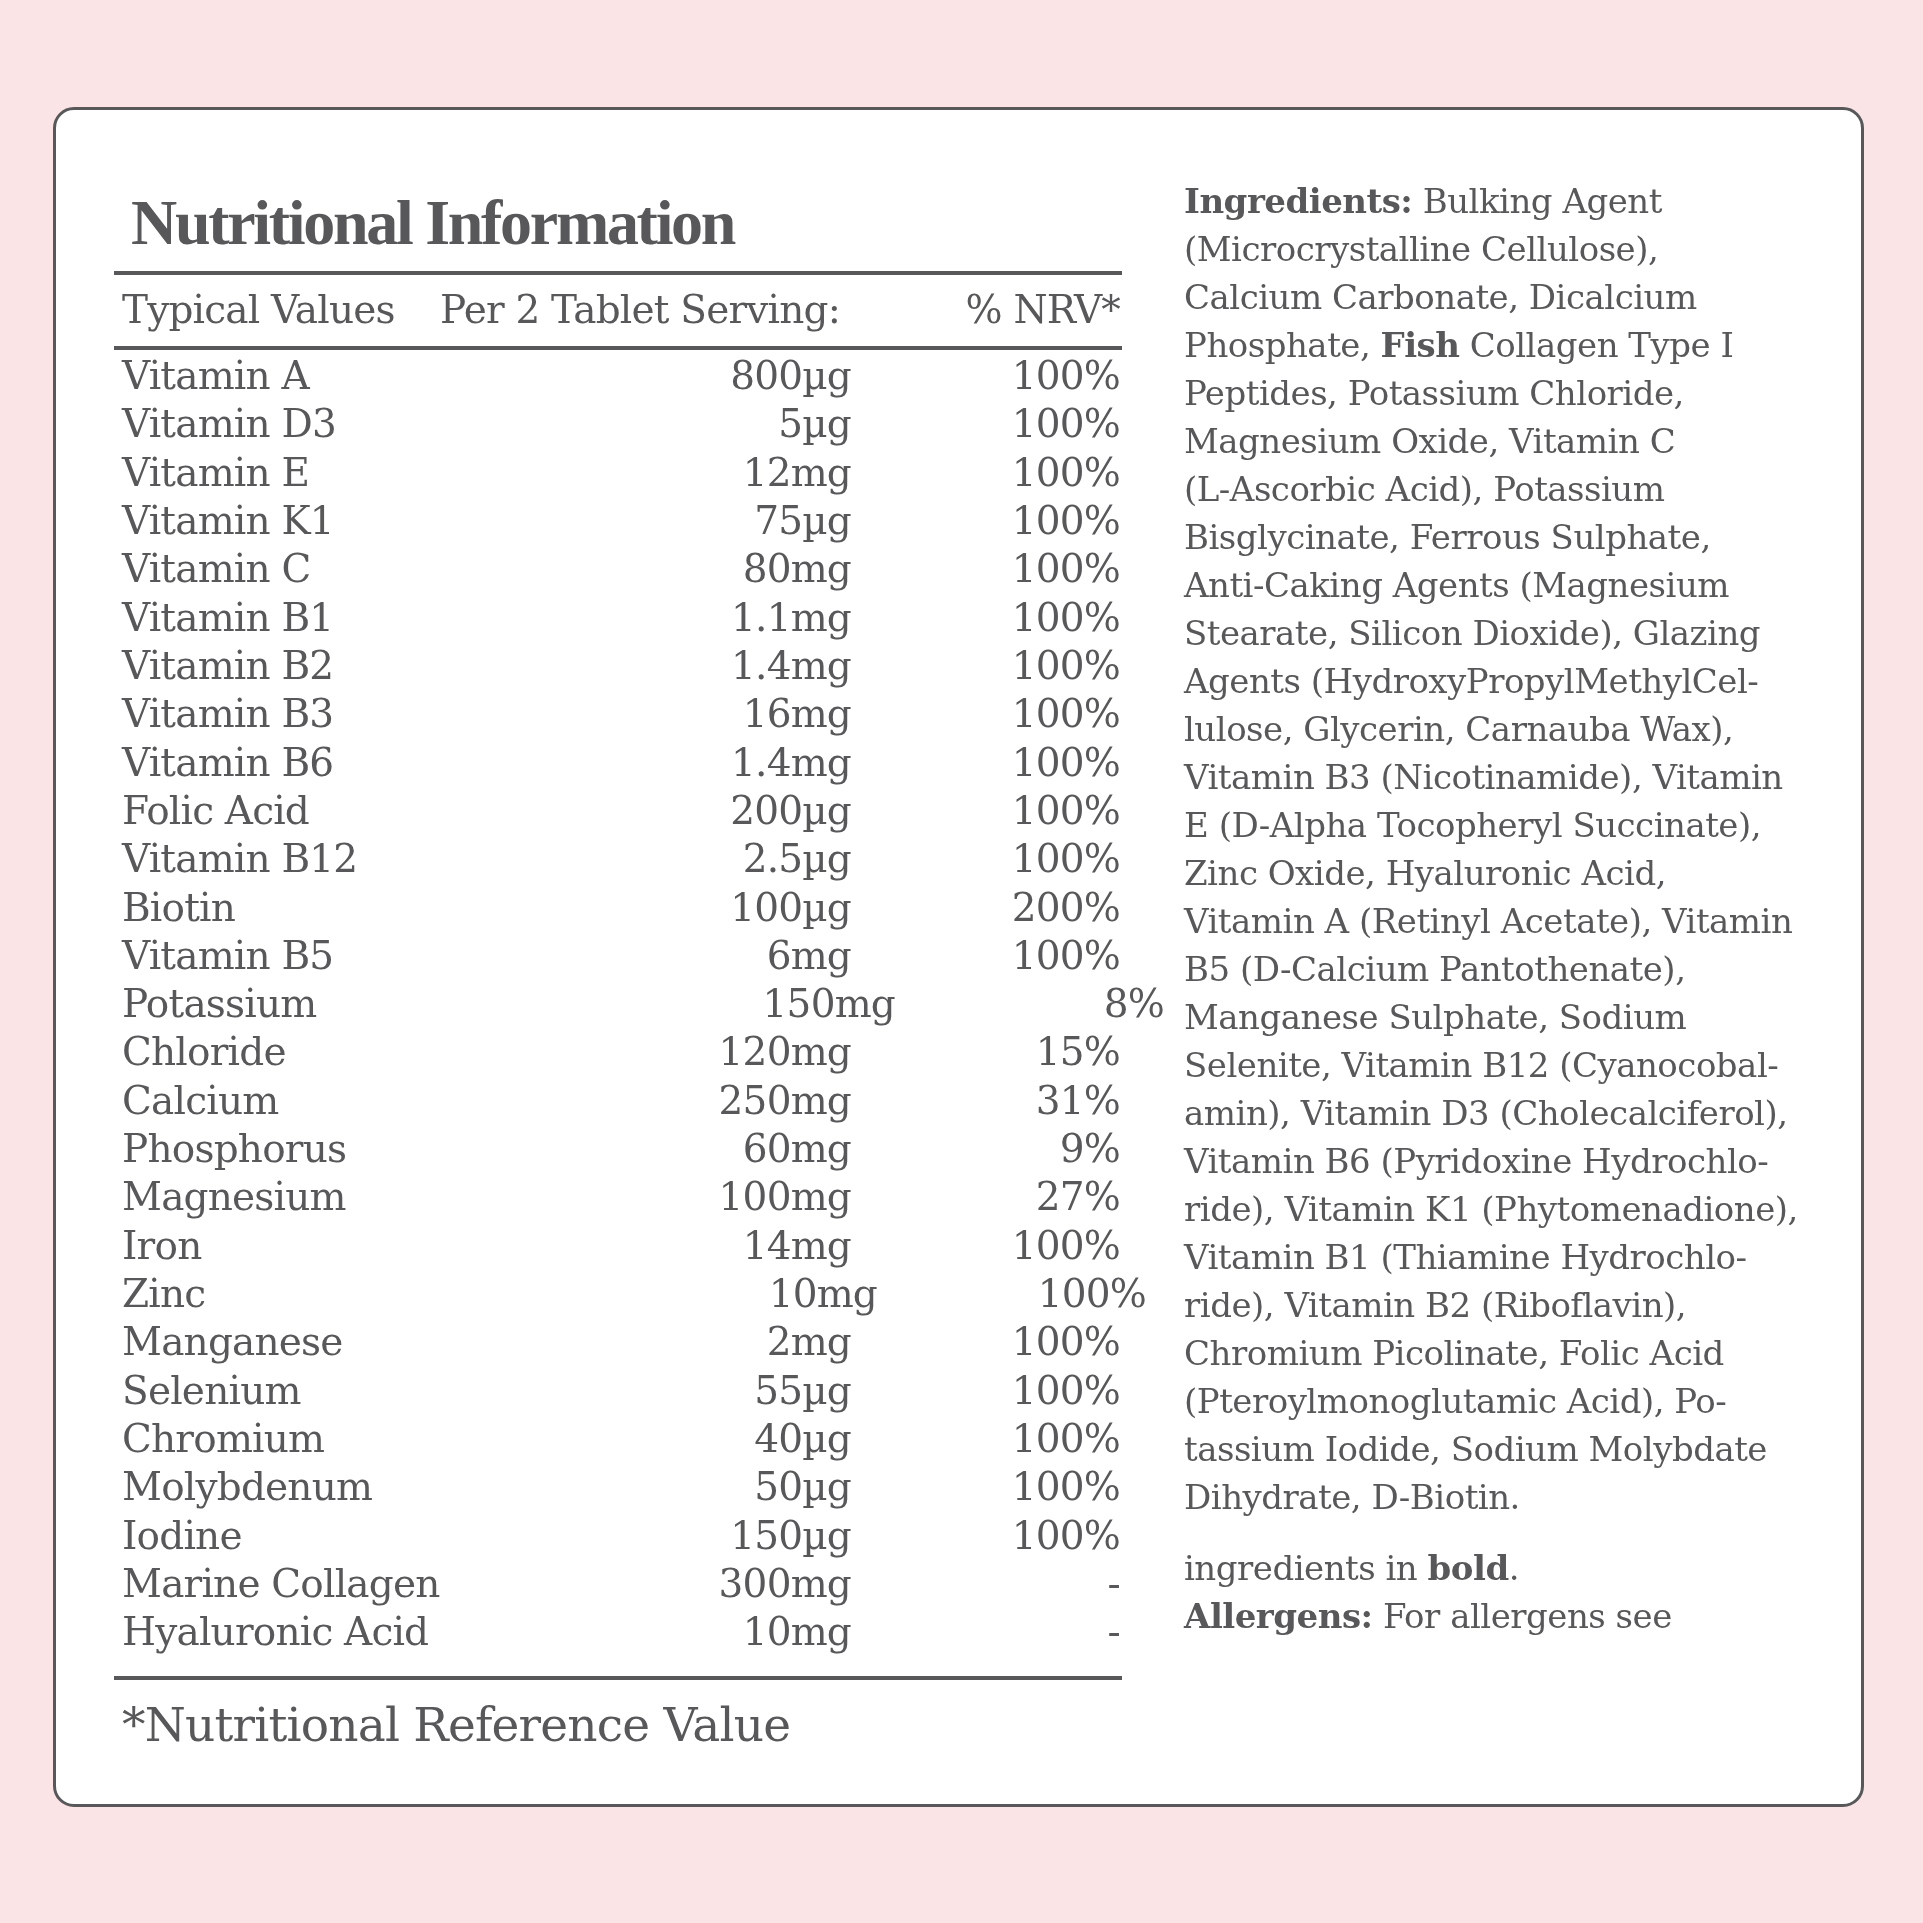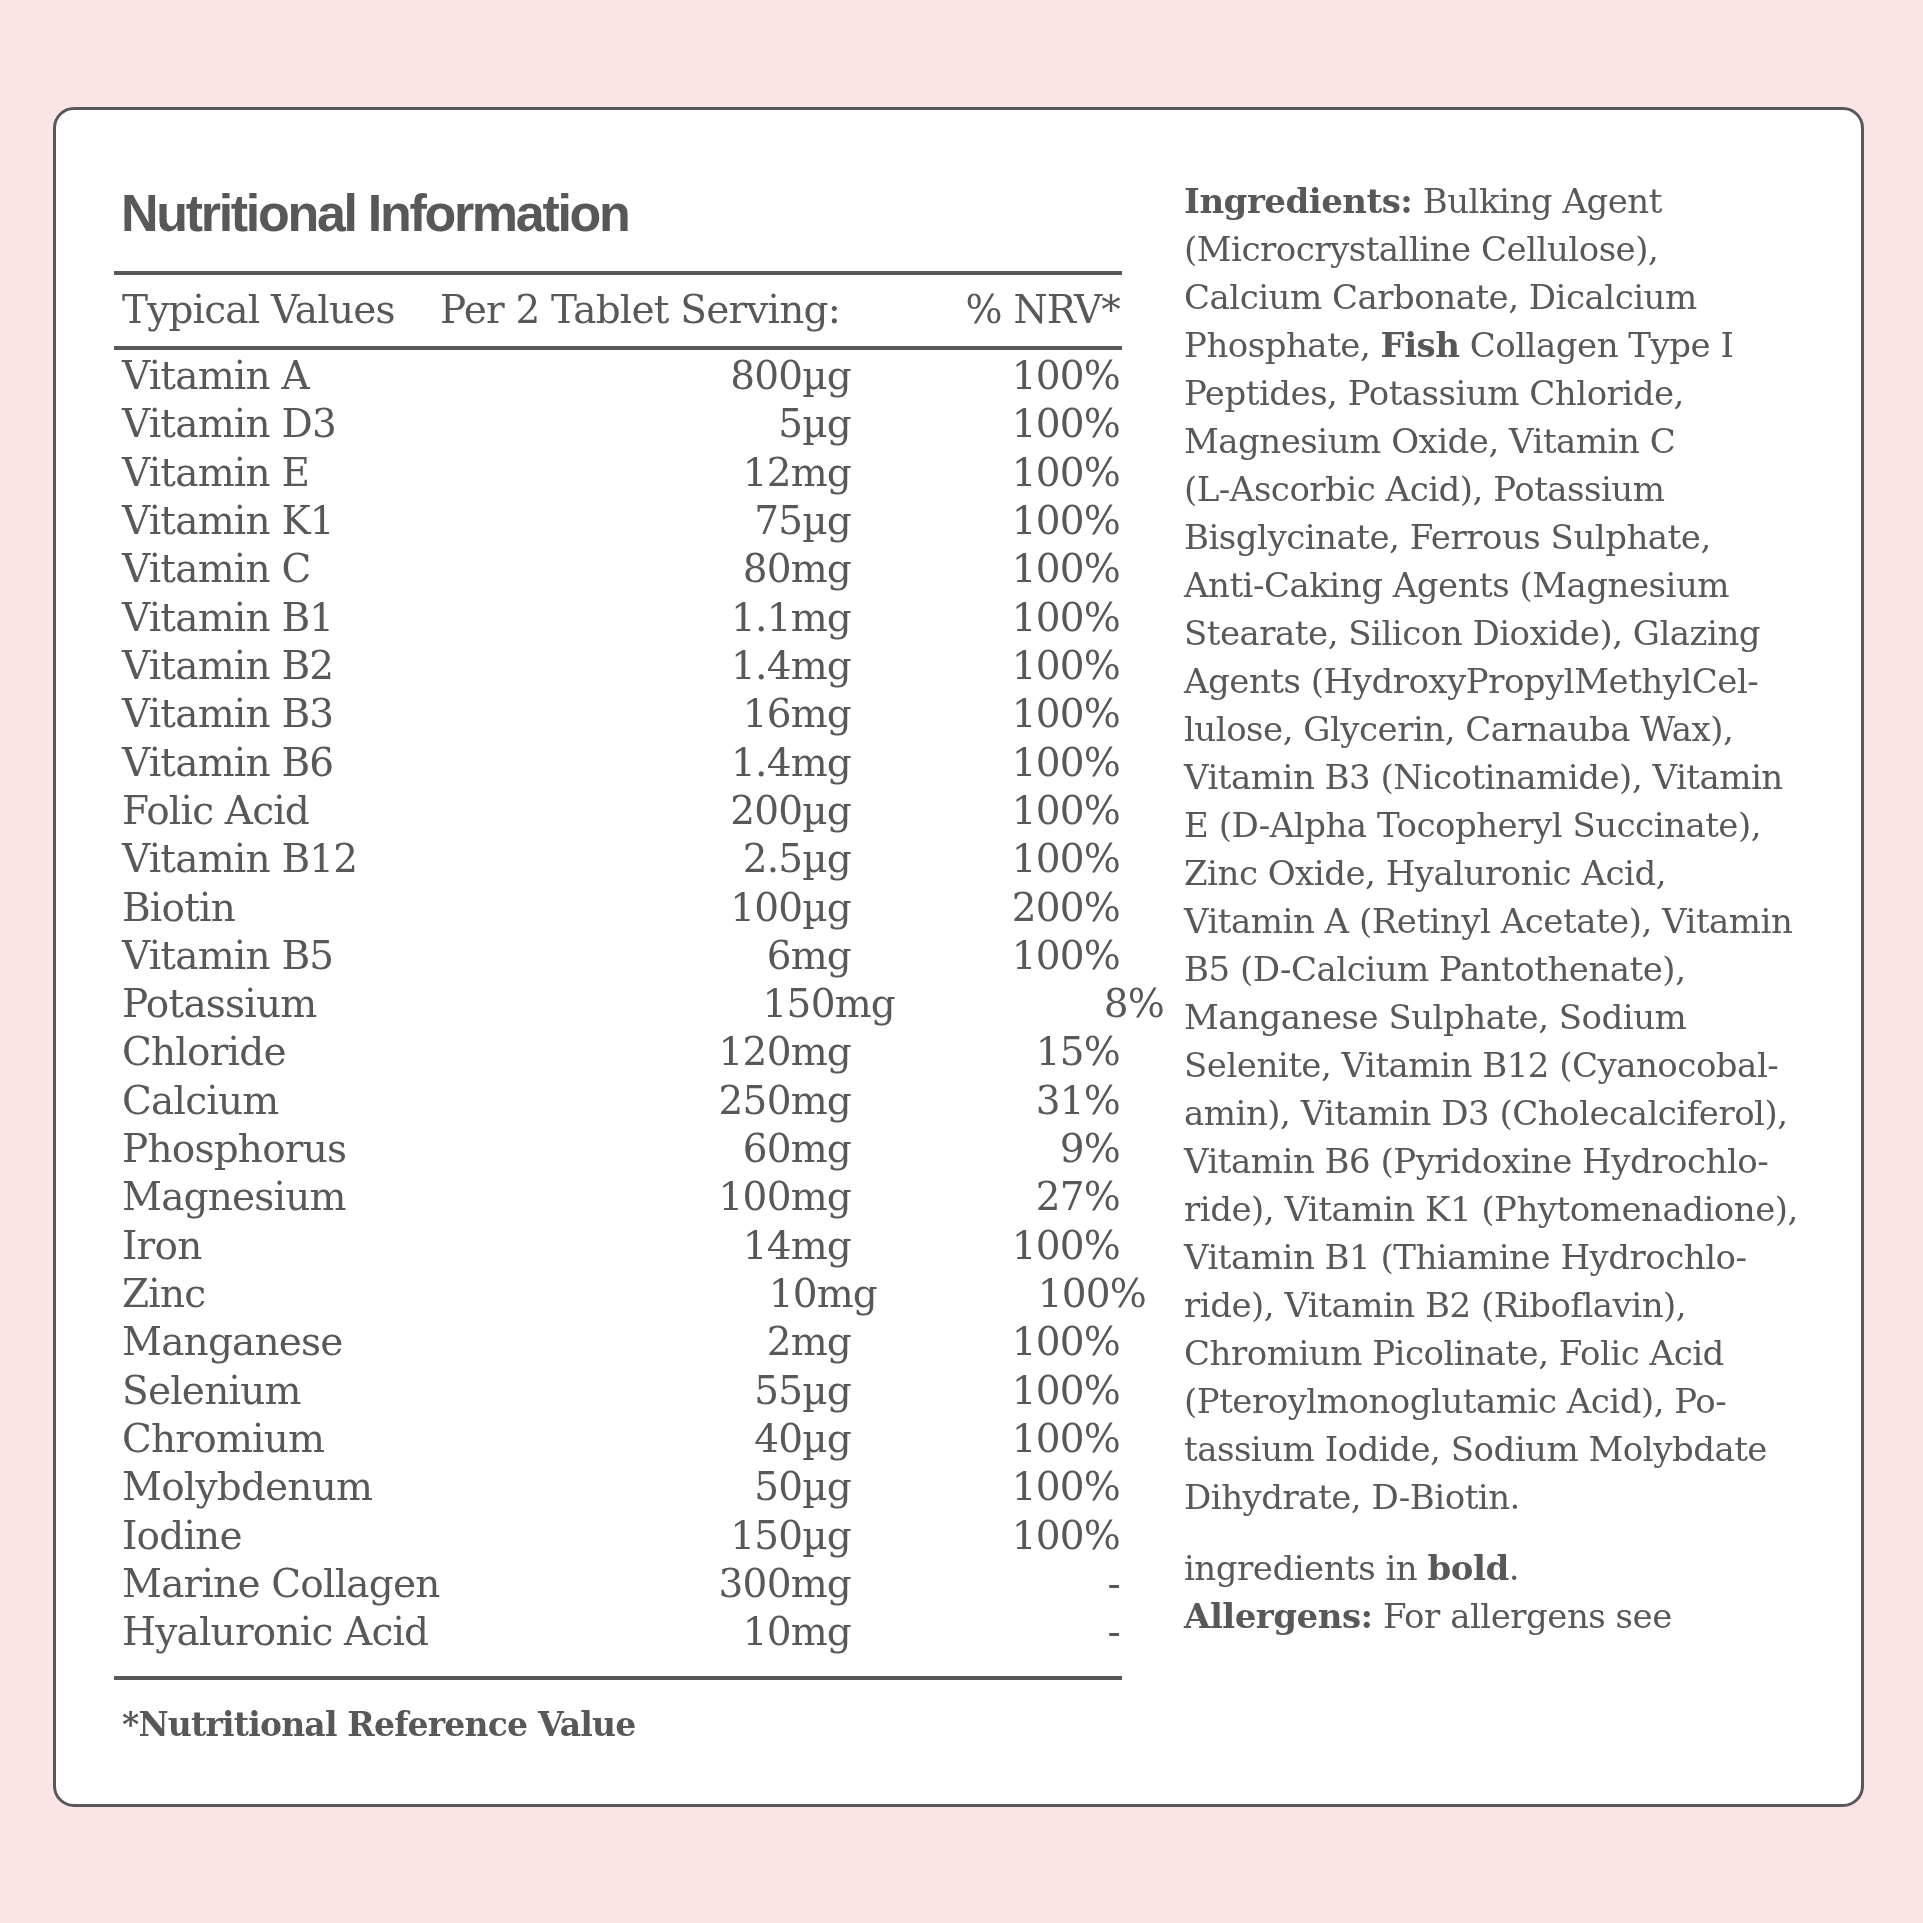--- a/index.html
+++ b/index.html
@@ -5,35 +5,35 @@
   html, body { margin:0; padding:0; }
   body {
     width:1924px; height:1924px; background:#fae4e6; position:relative; overflow:hidden;
     font-family: "DejaVu Serif", "Liberation Serif", serif; color:#58585a;
   }
   .card {
     position:absolute; left:53px; top:107px; width:1811px; height:1700px;
     background:#ffffff; border:3.8px solid #58585a; border-radius:21px; box-sizing:border-box;
   }
   .title {
-    position:absolute; left:113px; top:156px; margin:8px;
-    font-family:Liberation Sans, sans-serif; font-weight:bold; font-size:52px; line-height:98px;
+    position:absolute; left:113px; top:156px; margin:18px;
+    font-family:Liberation Serif, serif; font-weight:bold; font-size:64px; line-height:98px;
     letter-spacing:-2.3px; color:#58585a; white-space:nowrap;
   }
   .rule { position:absolute; left:114px; width:1008px; height:3.8px; background:#58585a; }
   .hdr { position:absolute; top:283px; height:53px; font-size:39px; line-height:53px; white-space:nowrap; letter-spacing:-0.8px; }
   .hdr.c1 { left:122px; }
   .hdr.c2 { left:440px; }
   .hdr.c3 { right:calc(1924px - 1120px); text-align:right; }
   .rows { position:absolute; left:0; top:352px; width:1924px; }
   .row { position:absolute; left:0; height:48px; width:1924px; font-size:39px; line-height:48px; letter-spacing:-0.8px; }
   .row .name { position:absolute; left:122px; white-space:nowrap; }
   .row .amt { position:absolute; right:calc(1924px - 851px); text-align:right; white-space:nowrap; }
   .row .nrv { position:absolute; right:calc(1924px - 1120px); text-align:right; white-space:nowrap; }
-  .footnote { position:absolute; left:122px; top:1698px; font-size:33px; line-height:53px; white-space:nowrap; letter-spacing:-0.8px;font-weight:bold; }
+  .footnote { position:absolute; left:122px; top:1698px; font-size:47px; line-height:53px; white-space:nowrap; letter-spacing:-0.8px; }
   .ing { position:absolute; left:1184px; top:177px; width:661px; font-size:34px; line-height:48px; letter-spacing:-0.5px; }
   .ing .line { display:block; white-space:nowrap; height:48px; }
   .ing b, .alg b { font-weight:bold; }
   .alg { position:absolute; left:1184px; top:1544px; width:661px; font-size:34px; line-height:48px; letter-spacing:-0.5px; }
   .alg .line { display:block; white-space:nowrap; }
 </style>
 </head>
 <body>
 
 <div class="card"></div>

